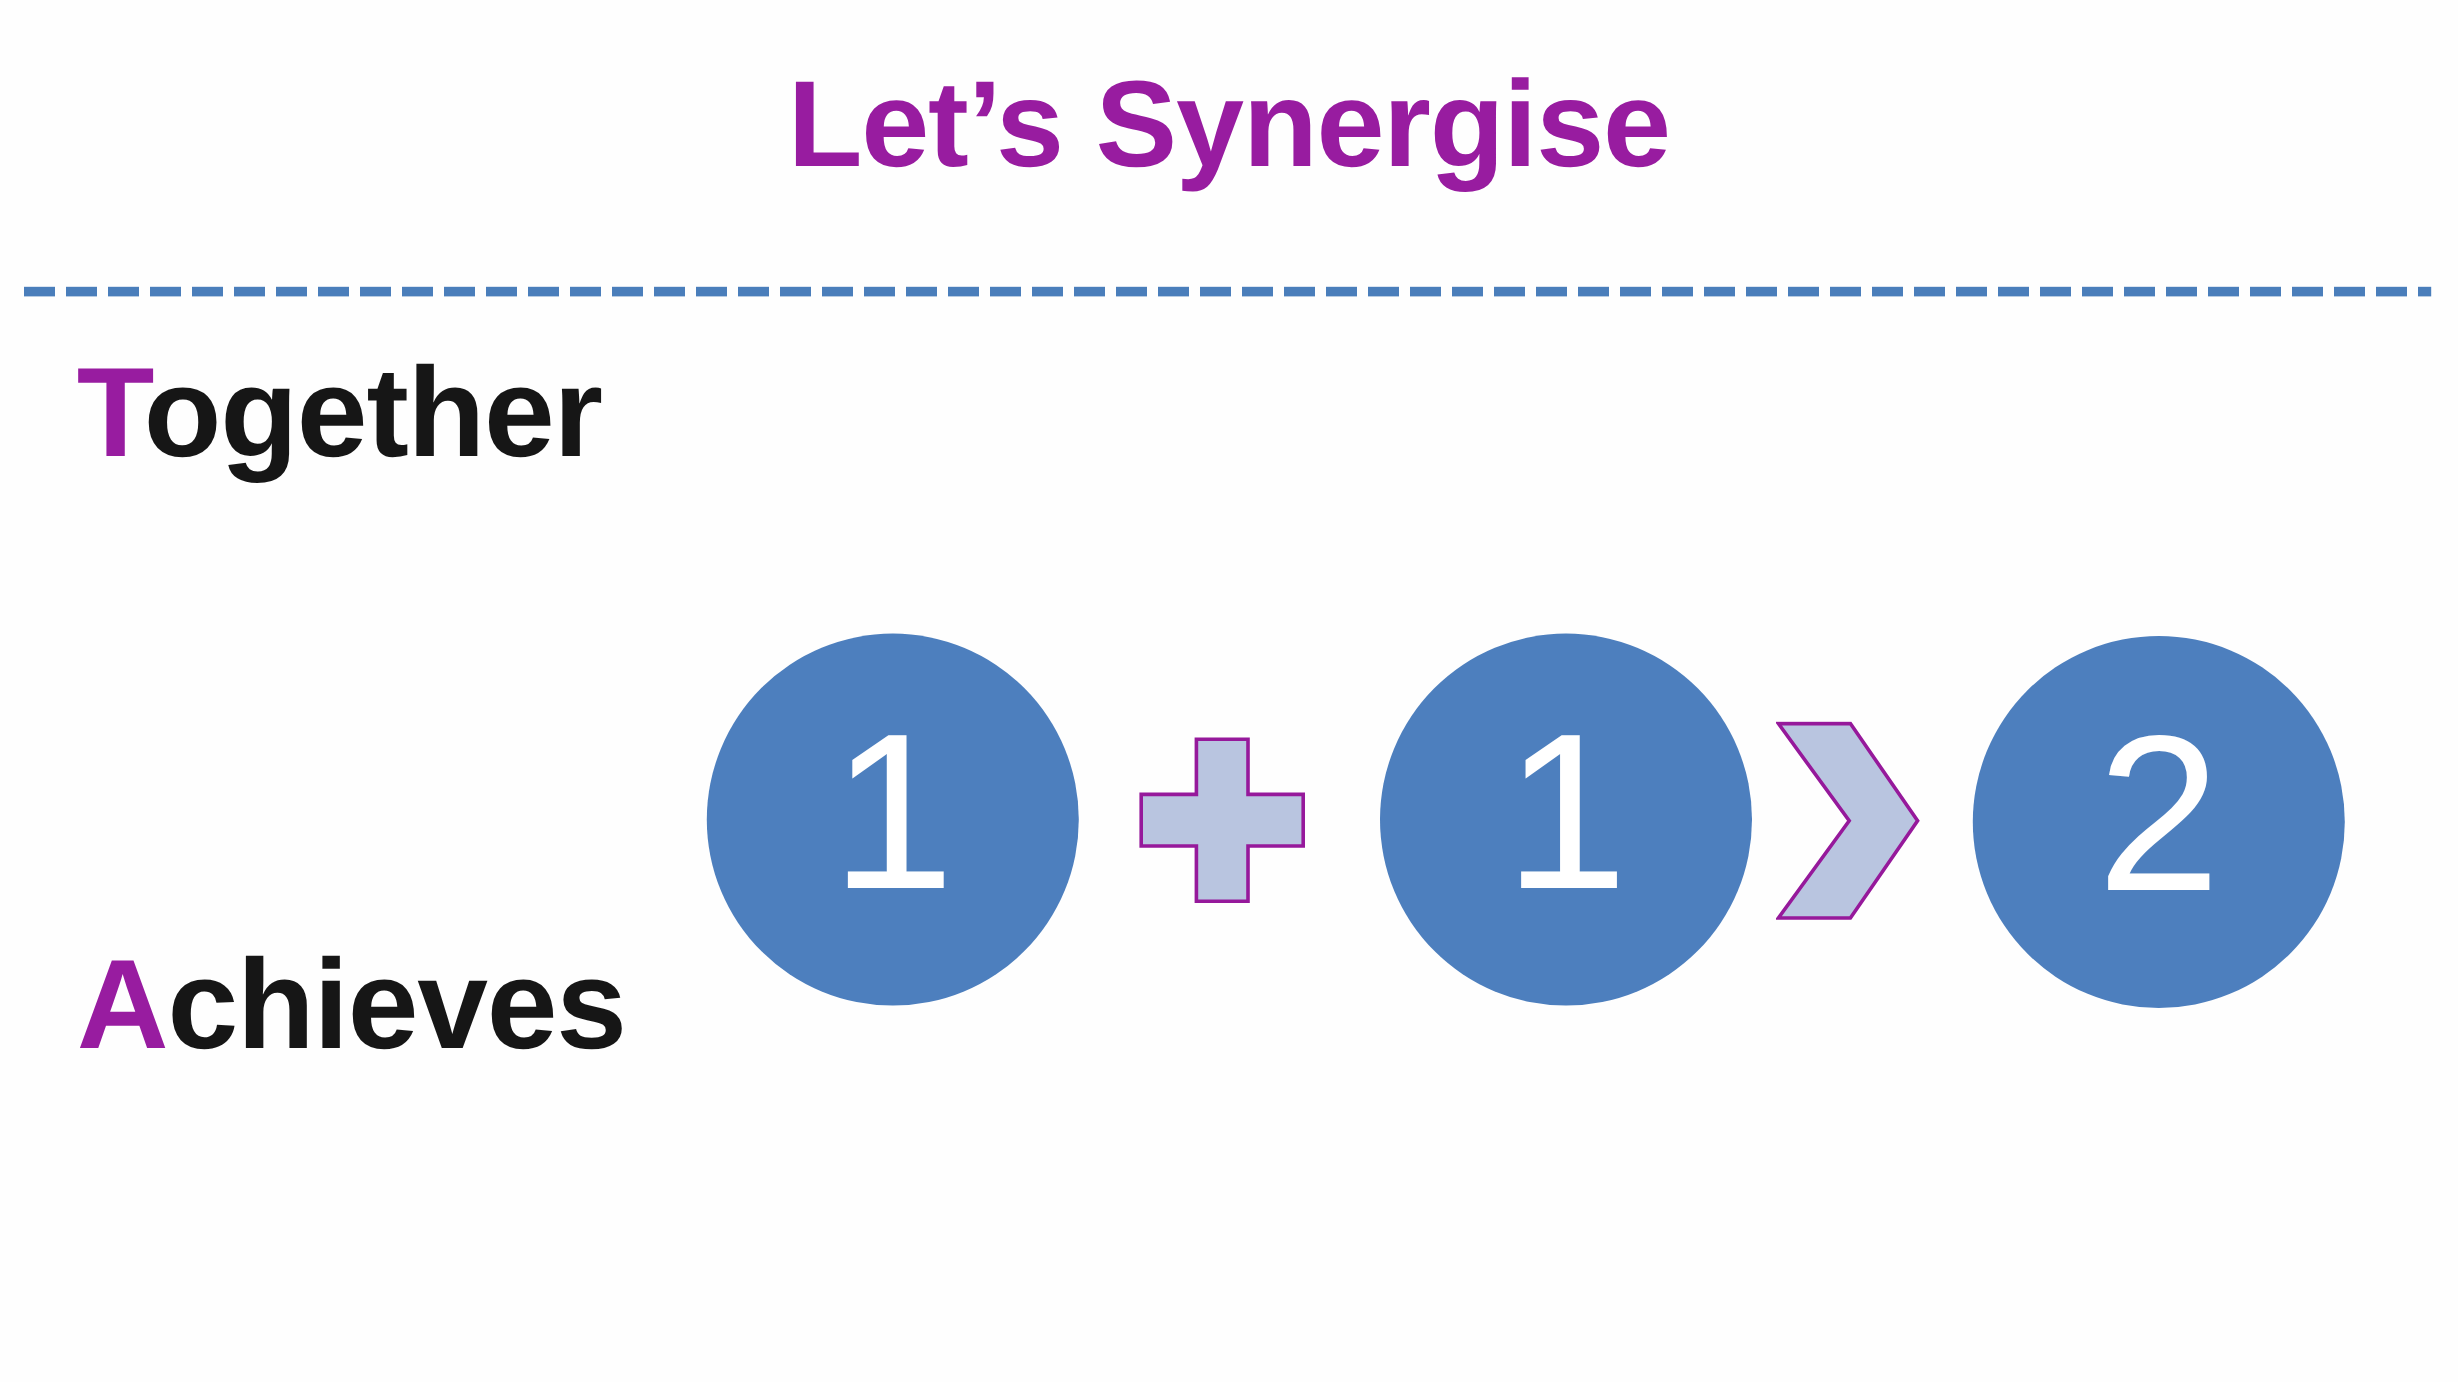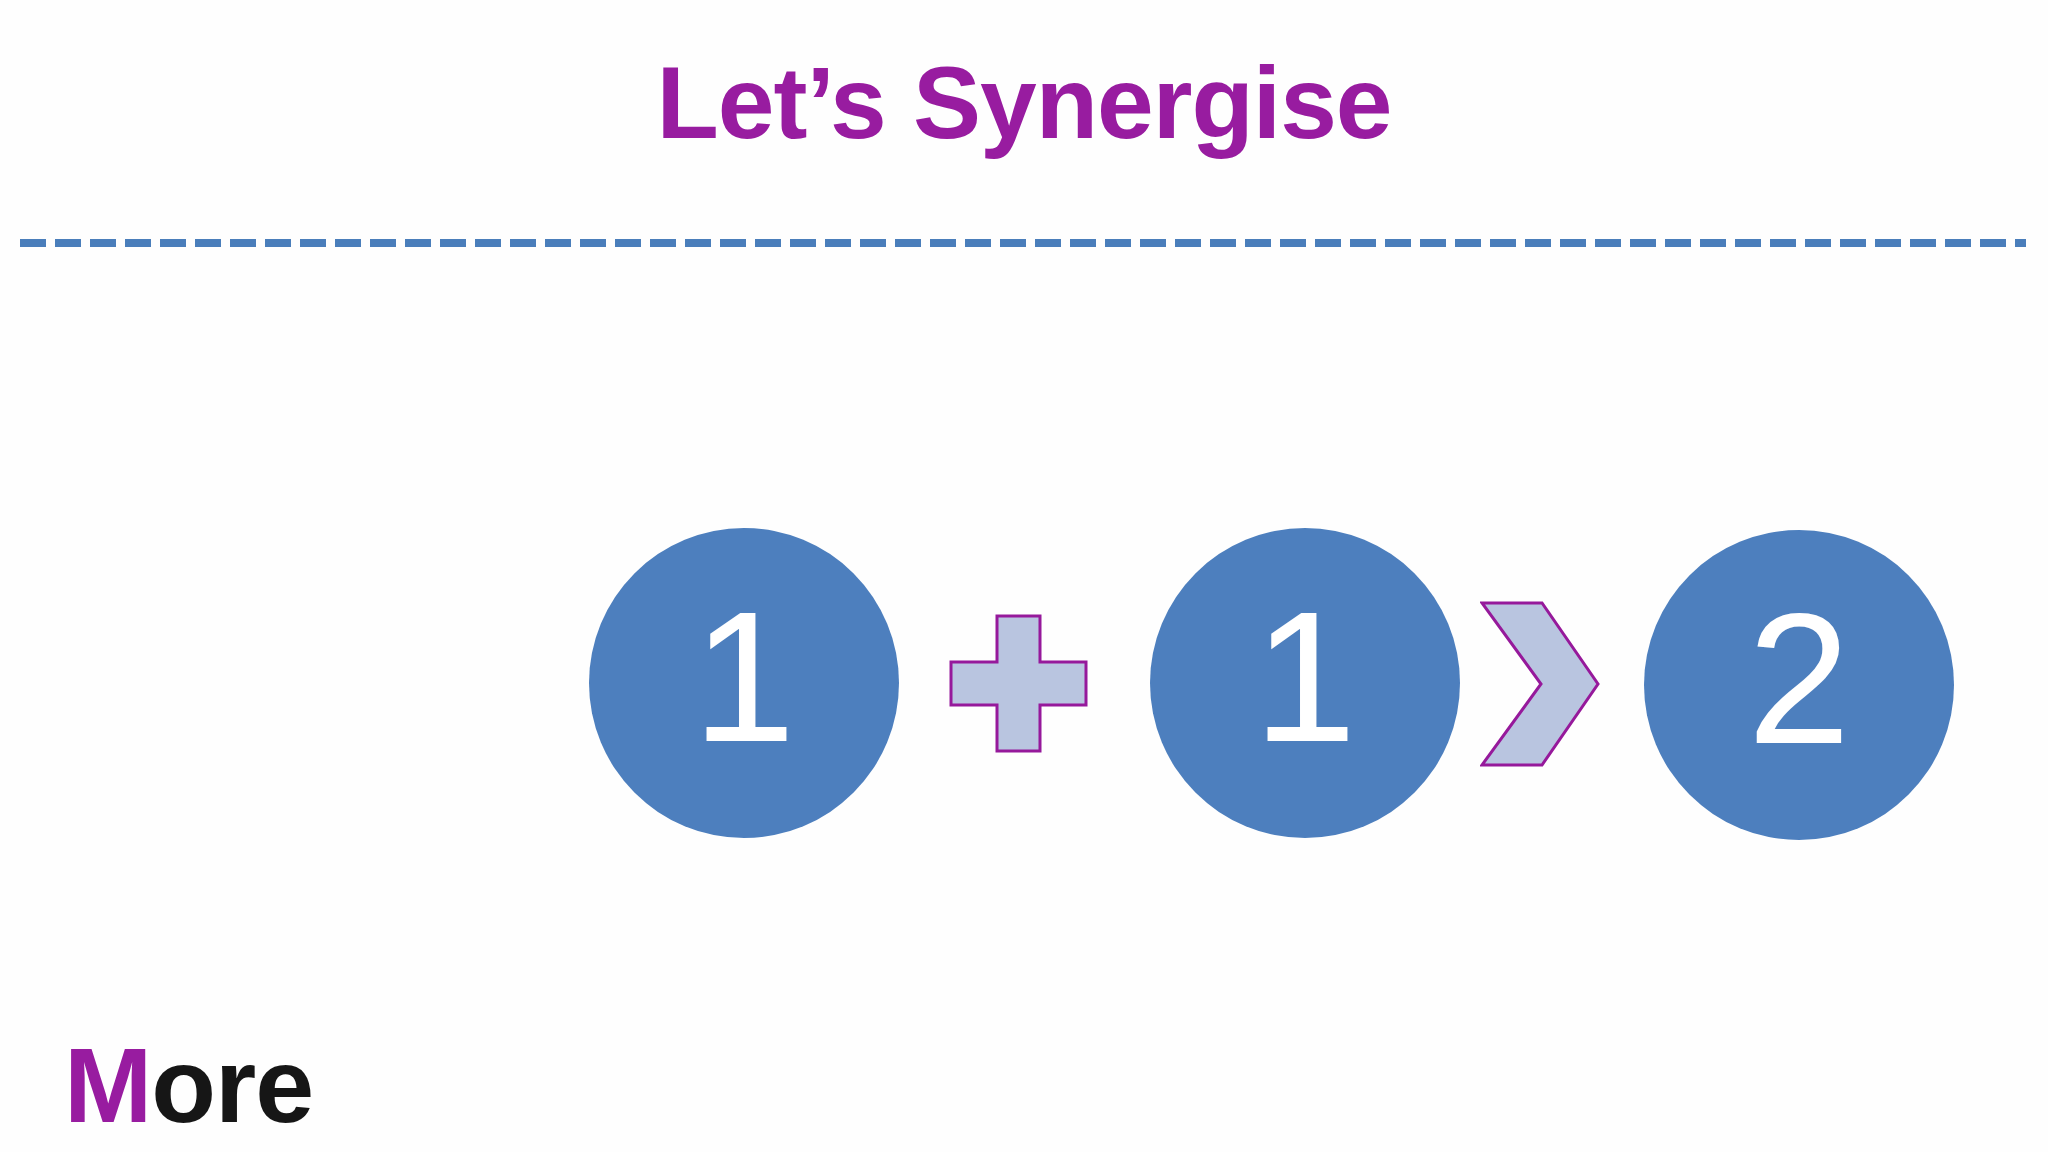--- a/index.html
+++ b/index.html
@@ -70,22 +70,25 @@
 </style>
 </head>
 <body>
 
 <div class="slide">
 
   <h1 class="title">Let’s Synergise</h1>
 
   <div class="divider"></div>
 
-  <div class="team-row row-3">
-    <span class="initial">M</span><span class="rest">ore</span>
+  <div class="team-row row-0">
+    <span class="initial">T</span><span class="rest">ogether</span>
+  </div>
+  <div class="team-row row-2">
+    <span class="initial">A</span><span class="rest">chieves</span>
   </div>
 
   <div class="circle c1">
     <span class="num">1</span>
   </div>
 
   <svg class="plus-shape" viewBox="0 0 139 139" xmlns="http://www.w3.org/2000/svg">
     <polygon points="48,2 91,2 91,48 137,48 137,91 91,91 91,137 48,137 48,91 2,91 2,48 48,48"></polygon>
   </svg>
 

